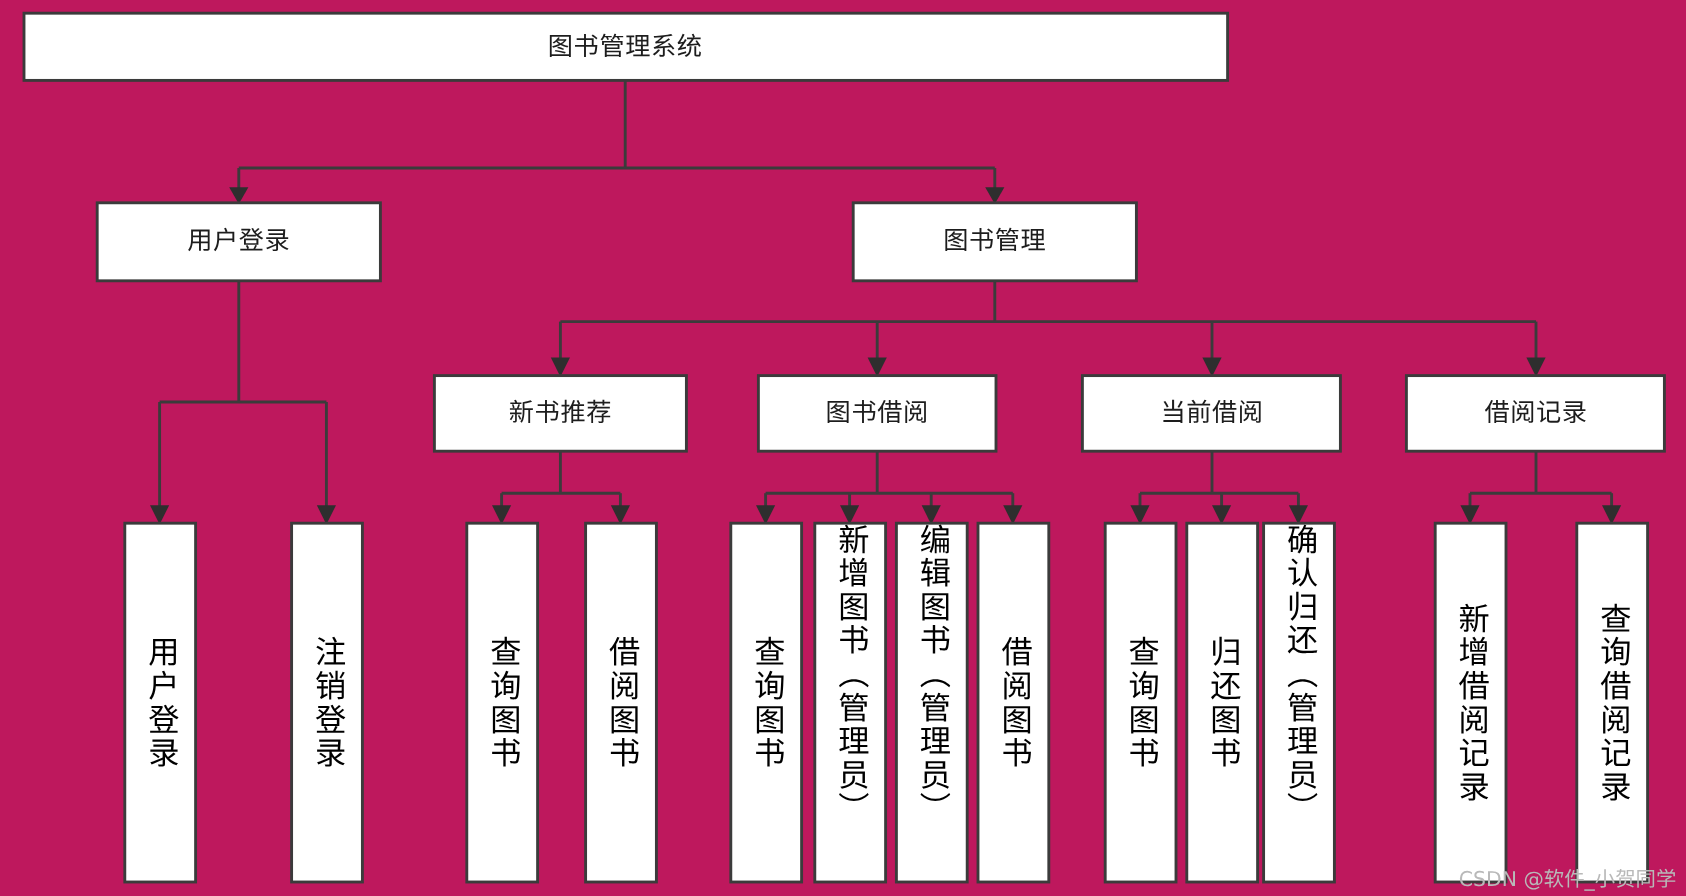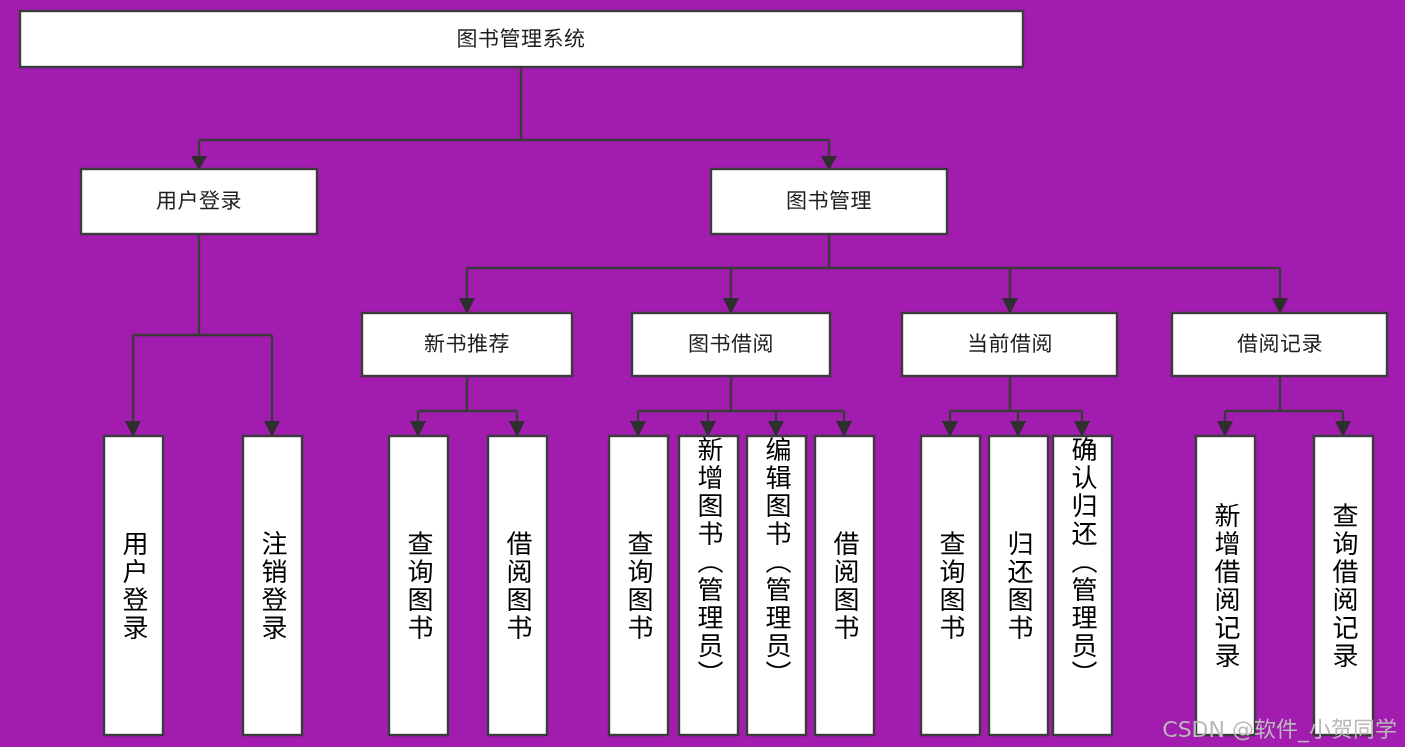--- a/index.html
+++ b/index.html
@@ -8,21 +8,21 @@
     padding: 0;
     background: #ffffff;
   }
   body {
     font-family: "DejaVu Sans", "Liberation Sans", sans-serif;
   }
   #diagram-root {
     position: relative;
     width: 1405px;
     height: 747px;
-    background: #a21caf;
+    background: #be185d;
     overflow: hidden;
   }
   svg.diagram-canvas {
     position: absolute;
     top: 0;
     left: 0;
     width: 1405px;
     height: 747px;
     display: block;
   }
@@ -55,21 +55,21 @@
     fill: #1d1d1d;
     writing-mode: vertical-rl;
     text-orientation: upright;
     letter-spacing: 2px;
   }
   .watermark {
     position: absolute;
     right: 8px;
     bottom: 4px;
     font-family: "DejaVu Sans", "Liberation Sans", sans-serif;
-    font-size: 22px;
+    font-size: 17px;
     color: #b9b9b9;
     white-space: nowrap;
     pointer-events: none;
     user-select: none;
   }
 </style>
 </head>
 <body>
 
 <div id="diagram-root">

